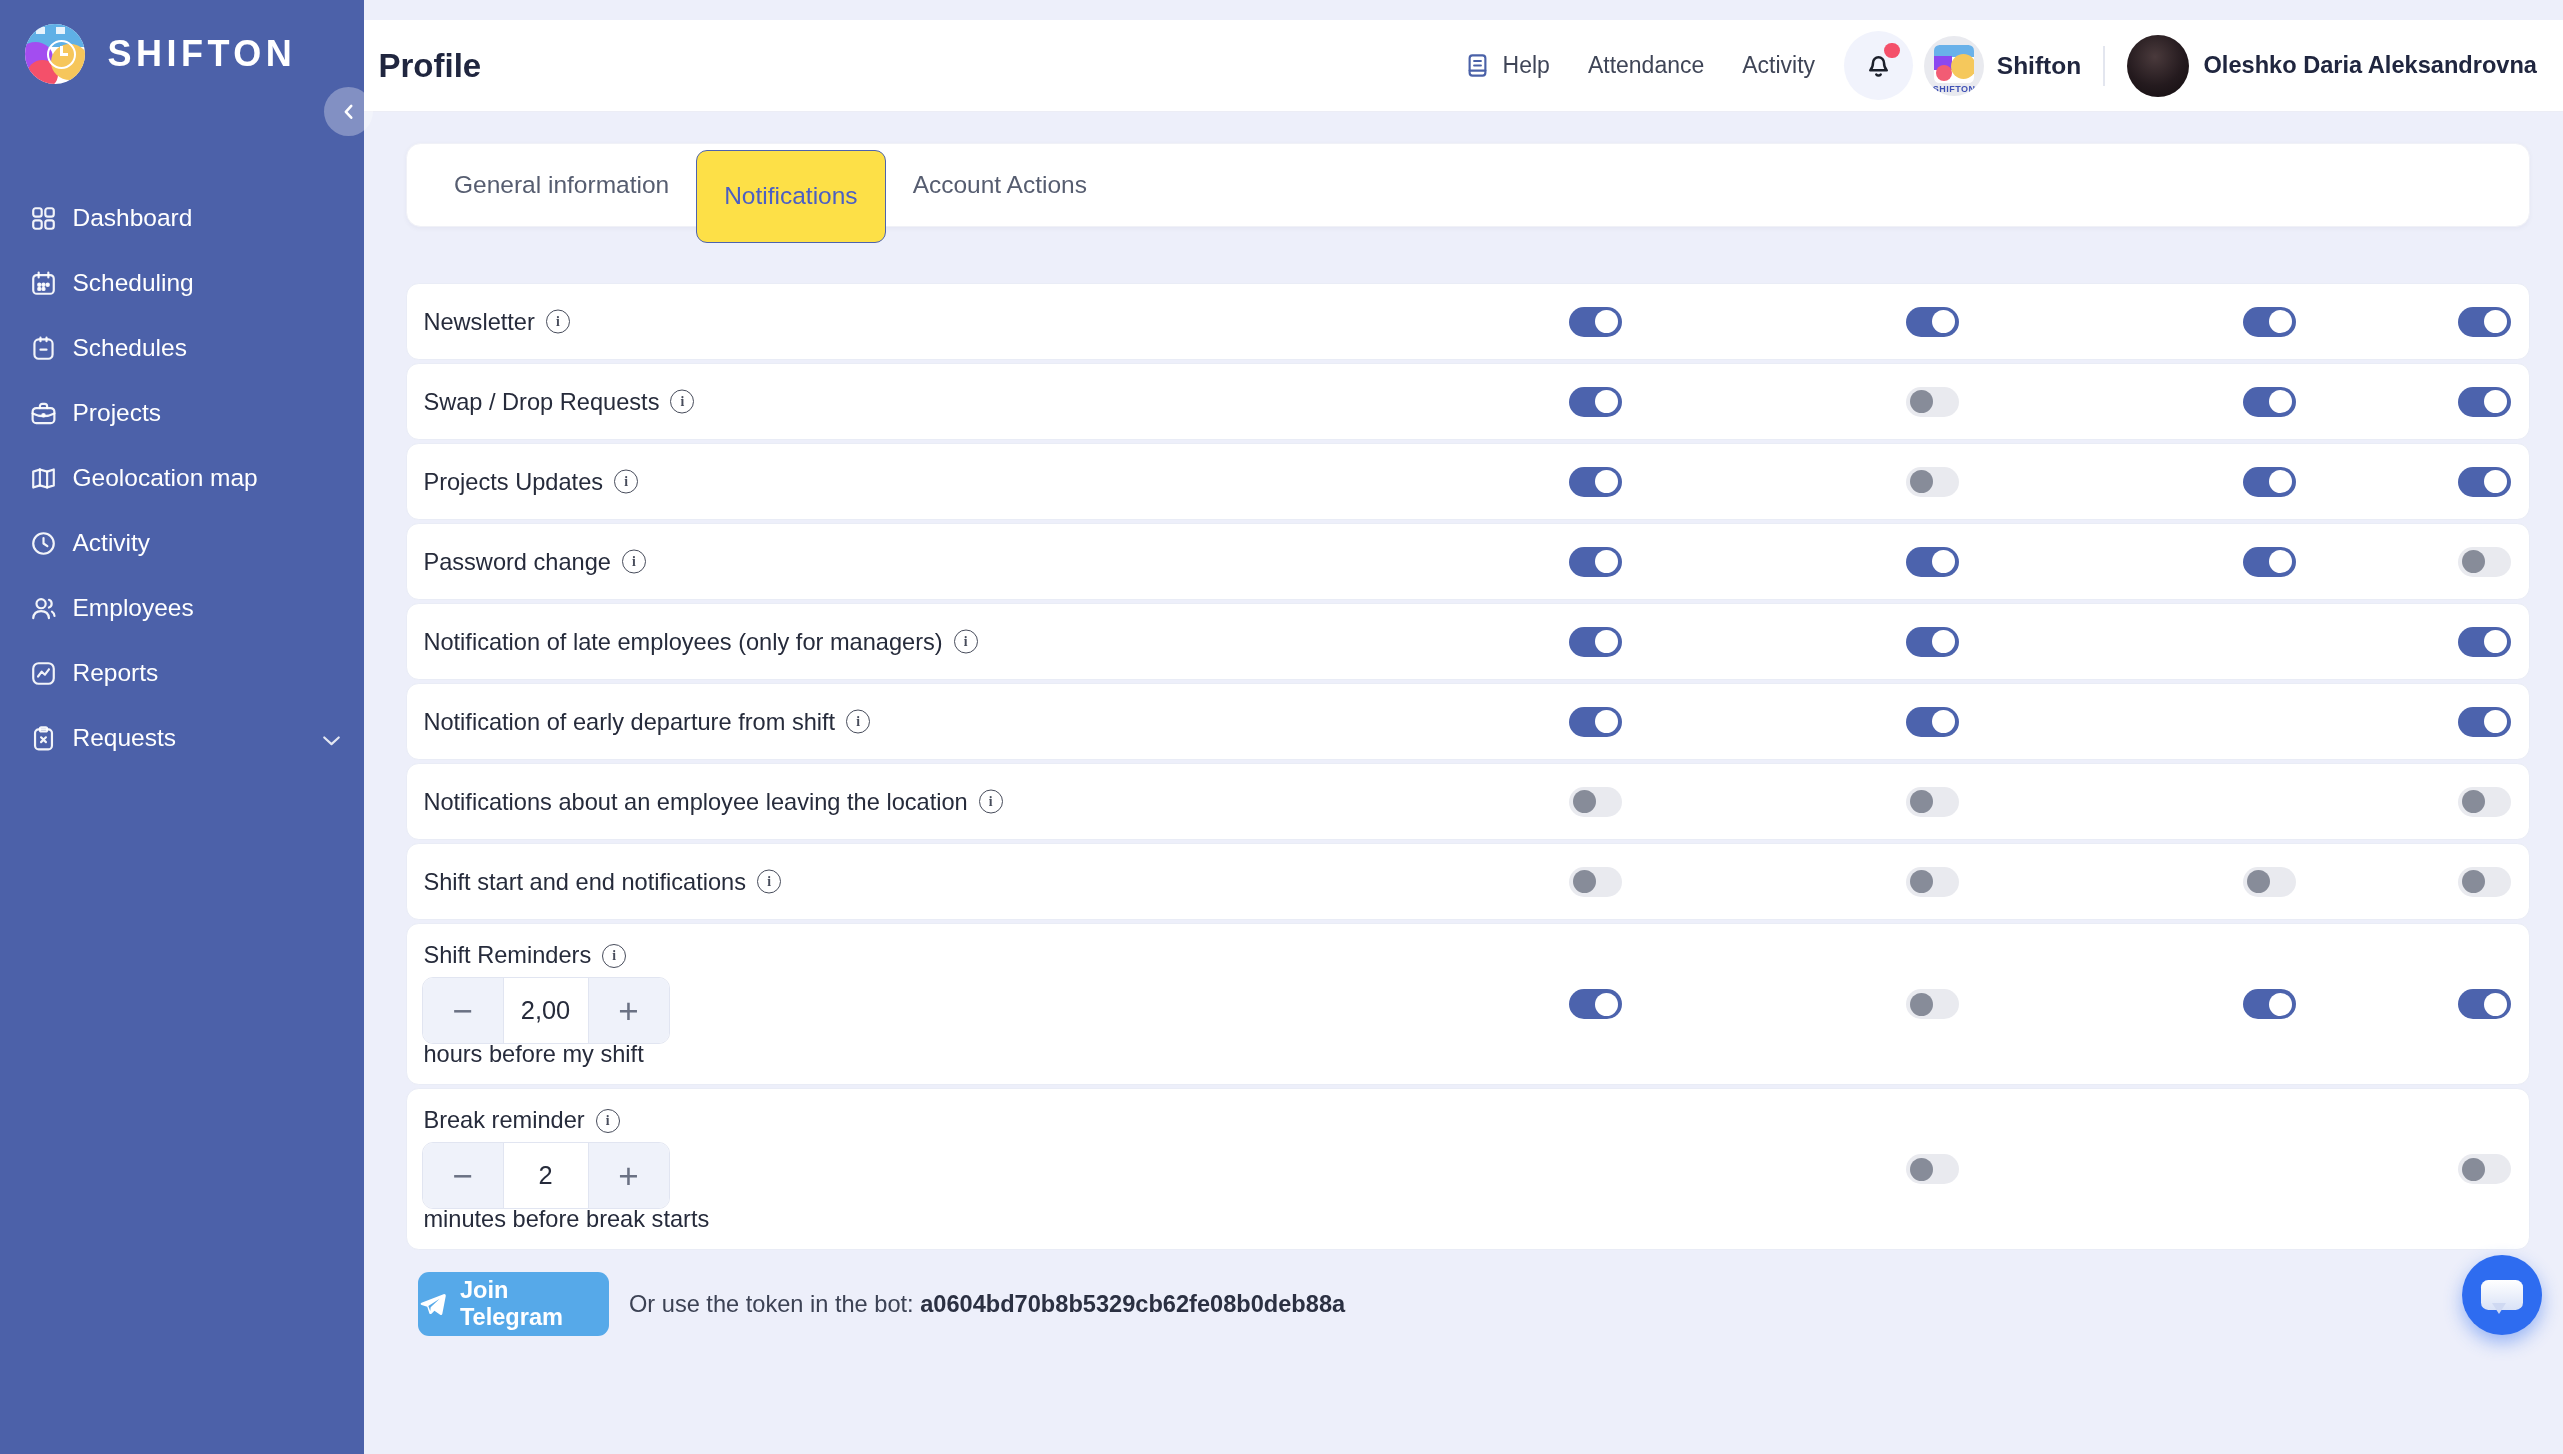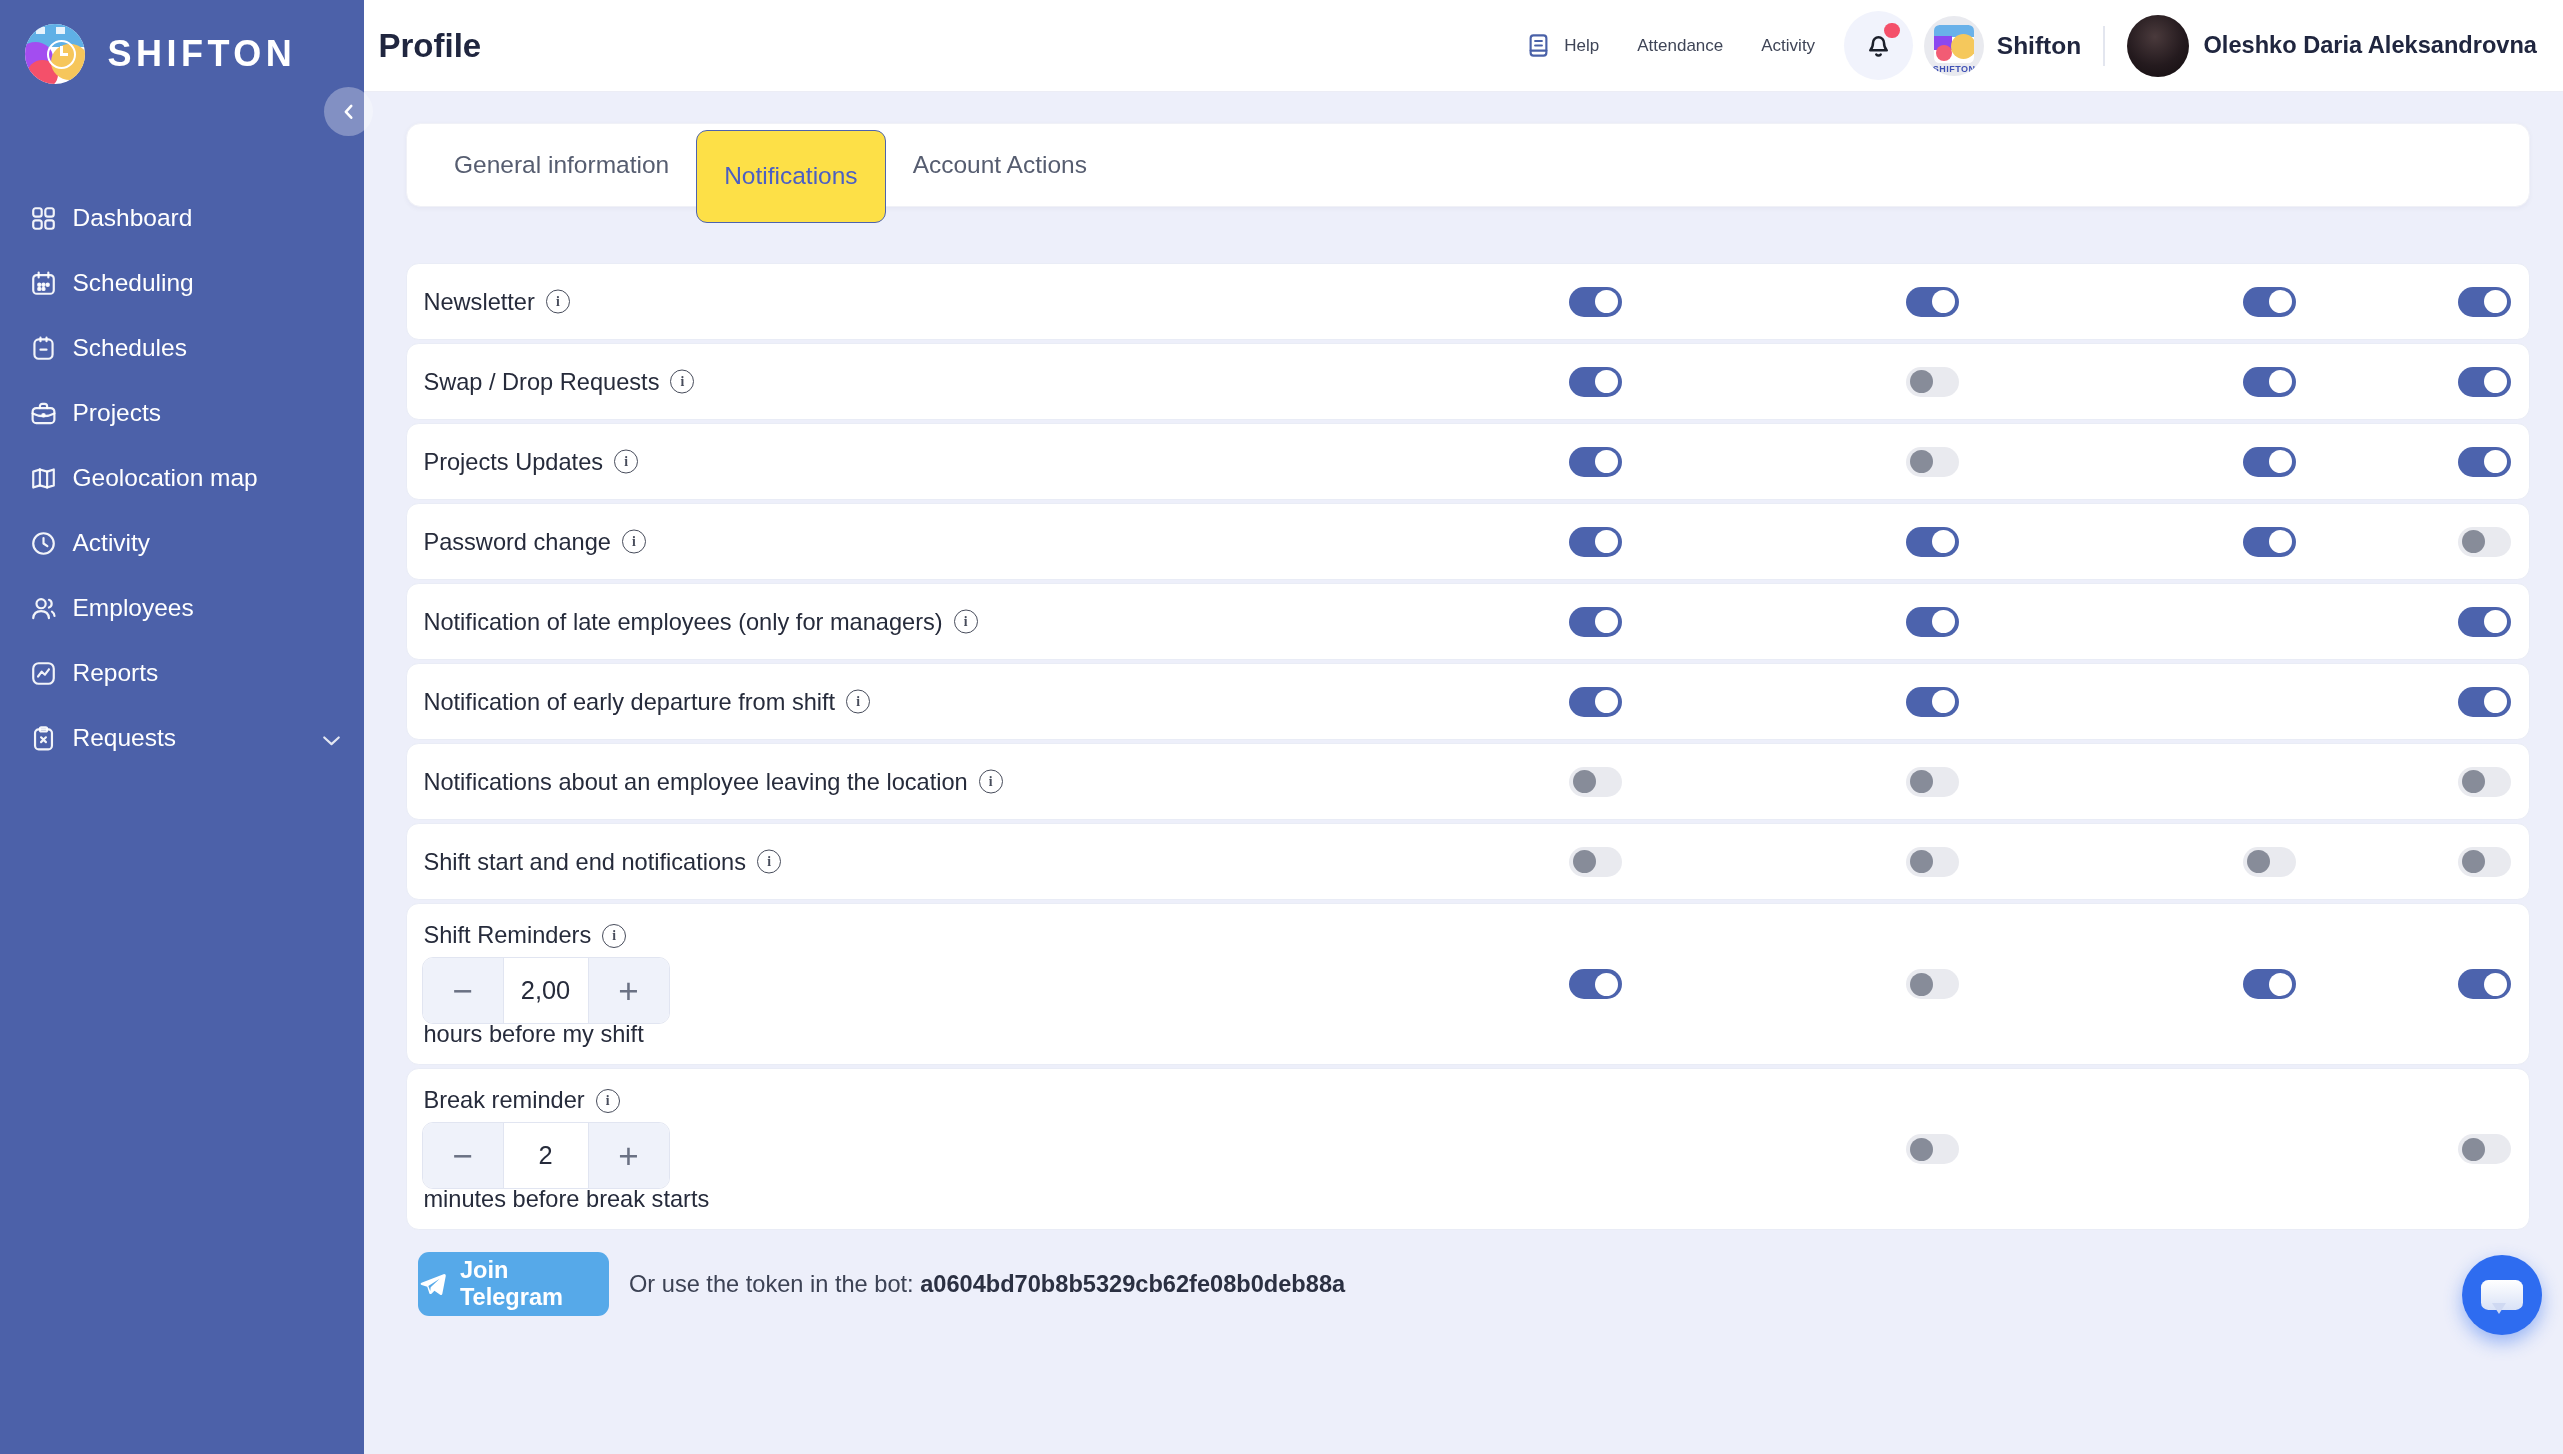--- a/index.html
+++ b/index.html
@@ -27,24 +27,24 @@
     background:rgba(255,255,255,.30);display:flex;align-items:center;justify-content:center;cursor:pointer;z-index:6;}
   .side-nav{margin-top:102px;}
   .nav-item{height:65px;display:flex;align-items:center;padding:0 23.6px 0 29px;color:#fff;font-size:24.5px;cursor:pointer;}
   .nav-item .ic{width:29px;height:29px;margin-right:14.5px;display:flex;align-items:center;justify-content:center;color:rgba(255,255,255,.93);flex:0 0 auto;}
   .nav-item svg{width:29px;height:29px;}
   .nav-item .lbl{flex:1;}
   .nav-item .chev{width:23.6px;height:23.6px;color:rgba(255,255,255,.85);}
 
   
   .main{position:absolute;left:364px;top:0;width:2200px;height:1454px;}
-  .topbar{height:91px;background:#fff;display:flex;align-items:center;padding:0 27px 0 14.5px;box-shadow:0 0.9px 0 #ecedf4;position:relative;z-index:3;}
+  .topbar{height:91px;background:#fff;display:flex;align-items:center;padding:0 27px 0 14.5px;box-shadow:0 0.9px 0 #ecedf4;position:relative;z-index:3;margin-top:20px;}
   .page-title{font-size:33px;font-weight:700;color:#20263f;}
   .topbar-right{margin-left:auto;display:flex;align-items:center;}
-  .nav-link{display:flex;align-items:center;gap:12px;font-size:17px;color:#3f4557;cursor:pointer;}
+  .nav-link{display:flex;align-items:center;gap:12px;font-size:23px;color:#3f4557;cursor:pointer;}
   .nav-link + .nav-link{margin-left:38px;}
   .nav-link .ic{width:27px;height:27px;color:#4a61a8;display:flex;}
   .bell-wrap{width:69px;height:69px;border-radius:50%;background:#f1f3fc;display:flex;align-items:center;justify-content:center;position:relative;margin:0 11px 0 29px;cursor:pointer;}
   .bell-dot{position:absolute;top:11.8px;right:13.6px;width:15.5px;height:15.5px;border-radius:50%;background:#f4506a;}
   .company-avatar{width:60px;height:60px;border-radius:50%;background:#e9eaef;position:relative;overflow:hidden;margin-right:12.7px;cursor:pointer;flex:0 0 auto;}
   .ca-cal{position:absolute;left:10px;top:9px;width:40px;height:38px;background:#fff;border-radius:5.5px;overflow:hidden;}
   .ca-top{position:absolute;top:0;left:0;right:0;height:12.7px;background:#69b1e9;}
   .ca-purple{position:absolute;left:0;top:11px;width:18px;height:14.5px;background:#8b48f0;}
   .ca-red{position:absolute;left:1.8px;top:20px;width:16.4px;height:16.4px;border-radius:50%;background:#f25c74;}
   .ca-yellow{position:absolute;right:-1.8px;top:9px;width:25.4px;height:25.4px;border-radius:50%;background:#f5c85c;}

